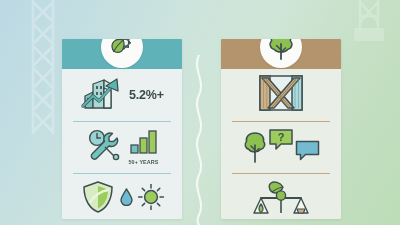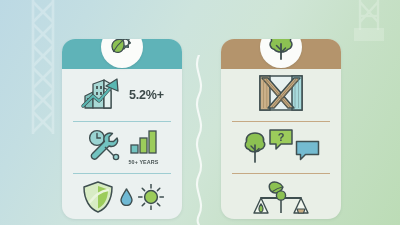--- a/index.html
+++ b/index.html
@@ -12,21 +12,21 @@
     background:linear-gradient(118deg,#bcd9e4 0%,#c3dee2 18%,#cde4dd 38%,#cfe5d6 55%,#c6e0c6 74%,#bcdcb6 100%);
   }
   
   .tower{position:absolute;opacity:.45;}
   .tower svg{display:block;}
   
   .wave{position:absolute;left:188px;top:55px;opacity:.85;}
   
   .card{
     position:absolute;top:39px;width:120px;height:180px;
-    background:#eef3f1;border-radius:13px;
+    background:#eef3f1;border-radius:1px;
     box-shadow:0 1px 3px rgba(60,80,80,.10);
     overflow:hidden;
   }
   .card.left{left:62px;background:#ebf1f0;}
   .card.right{left:221px;background:#e9efe7;}
   .card-header{height:30px;width:100%;}
   .left .card-header{background:#5fb3b8;}
   .right .card-header{background:#b4946c;}
   .badge{
     position:absolute;top:-13px;left:50%;transform:translateX(-50%);

